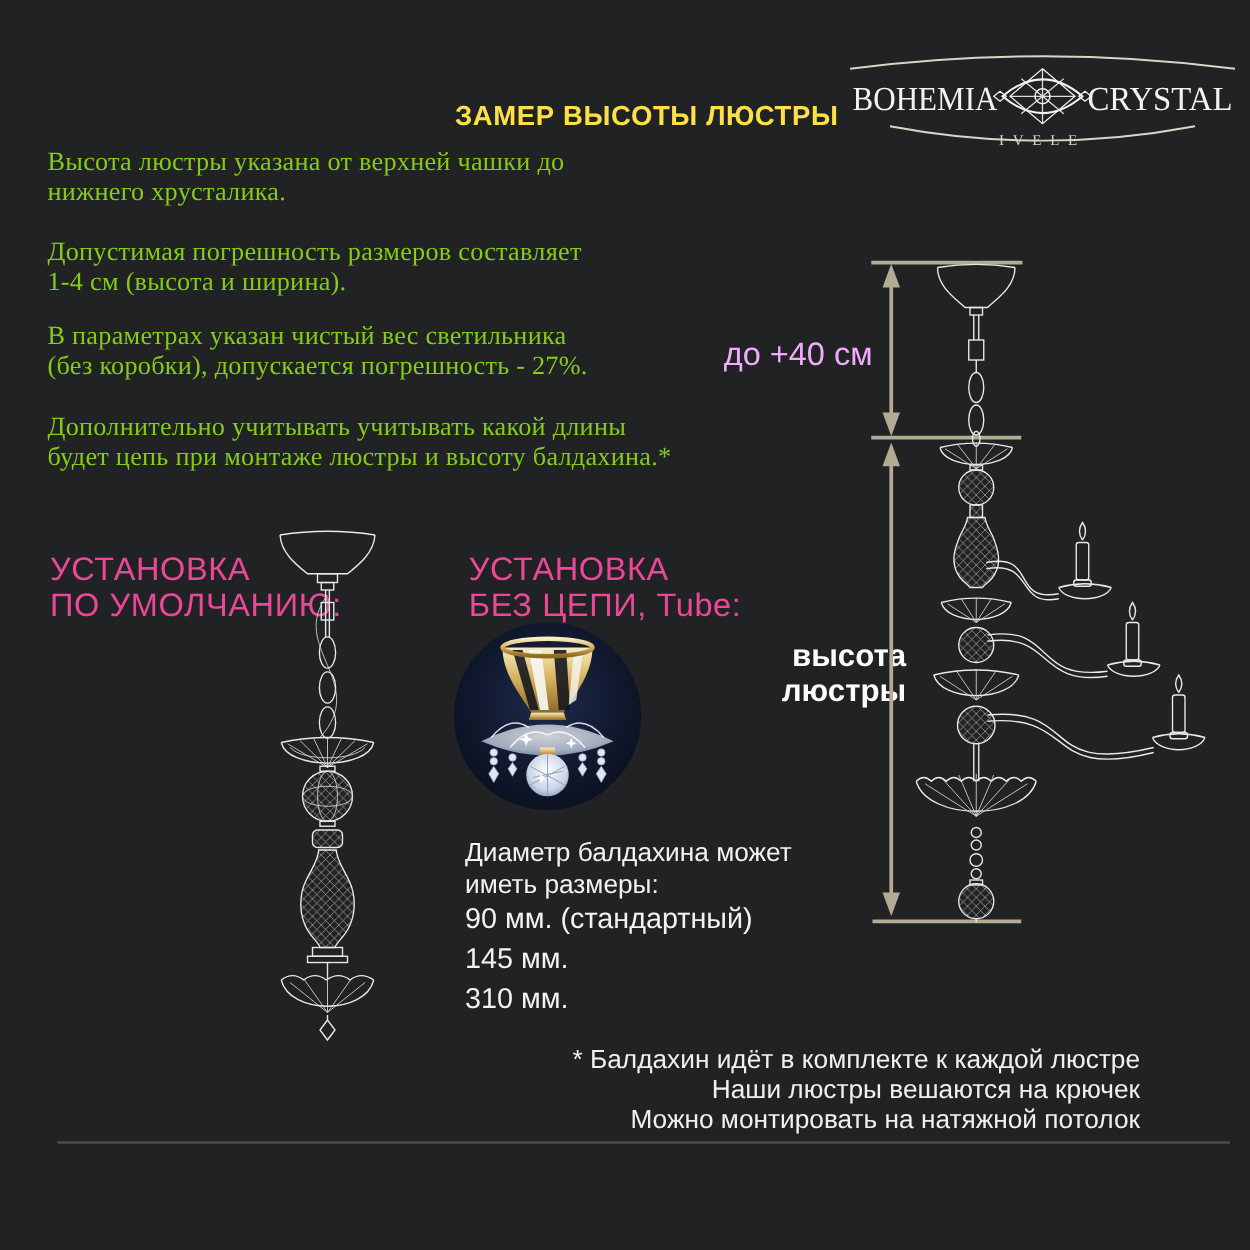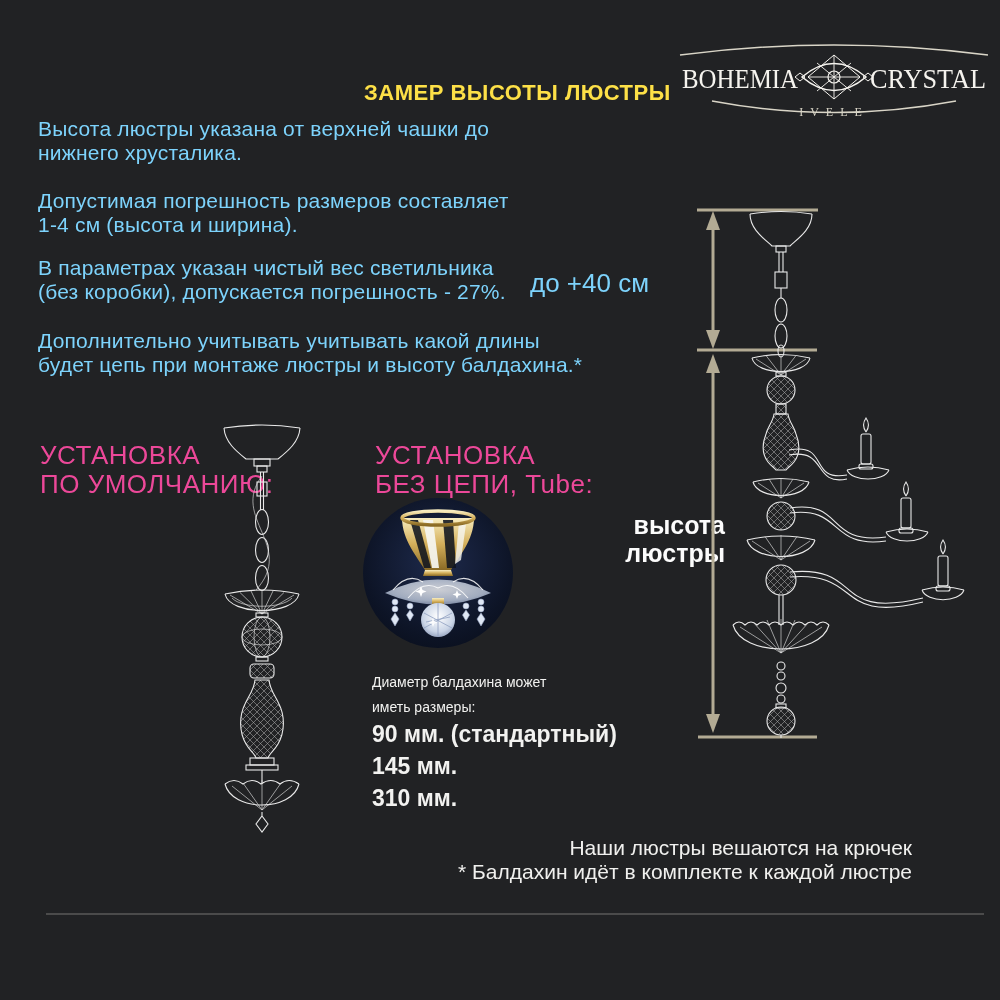--- a/index.html
+++ b/index.html
@@ -2,29 +2,29 @@
 <html><head>
 <meta charset="utf-8">
 <style>
   html,body{margin:0;padding:0;}
   body{width:1000px;height:1000px;position:relative;overflow:hidden;
        background:#212224;color:#f2f2f0;
        font-family:"Liberation Sans", sans-serif;}
   .abs{position:absolute;}
   .pre{white-space:pre-line;}
   .title{left:364px;top:52px;font-size:22px;font-weight:bold;color:#fde047;letter-spacing:.5px;margin-top:28px;}
-  .para{left:38px;font-size:21px;line-height:24px;letter-spacing:.2px;color:#7dd3fc;}
+  .para{left:38px;font-size:21px;line-height:24px;letter-spacing:.2px;color:#84cc16;font-family:Liberation Serif, serif;}
   #p1{top:117px}#p2{top:189px}#p3{top:256px}#p4{top:329px}
   .section-title{font-size:26px;line-height:29px;letter-spacing:.5px;color:#ec4899;}
   #sec-default{left:40px;top:441px;}
   #sec-tube{left:375px;top:441px;}
-  .canopy-intro{left:372px;top:670px;font-size:14px;line-height:25px;}
-  .canopy-size{left:372px;font-size:23px;font-weight:bold;}
+  .canopy-intro{left:372px;top:670px;font-size:21px;line-height:25px;}
+  .canopy-size{left:372px;font-size:23px;}
   #cs0{top:721px}#cs1{top:753px}#cs2{top:785px}
-  .chain-label{left:530px;top:268px;width:168px;text-align:left;font-size:26px;color:#7dd3fc;}
+  .chain-label{left:530px;top:268px;width:168px;text-align:right;font-size:26px;color:#f0abfc;}
   .height-label{left:585px;top:511px;width:140px;text-align:right;font-size:25px;font-weight:bold;line-height:28px;color:#fcfcfc;}
   .footnote{right:88px;top:836px;text-align:right;font-size:21px;line-height:24px;color:#f0f0ee;}
   .divider{left:46px;top:913px;width:938px;height:2px;background:#4b4b4b;}
   .photo-circle{left:363px;top:498px;width:150px;height:150px;border-radius:50%;overflow:hidden;
        background:radial-gradient(circle at 50% 42%, #1e2a4c 0%, #0d1426 65%, #070b15 100%);}
   svg .wire{stroke:#e9e9e9;fill:none;stroke-width:1.1;}
   svg .wire-thin{stroke:#d9d9d9;fill:none;stroke-width:.8;opacity:.85;}
   svg .tan{stroke:#b3ab94;fill:none;stroke-width:3;}
   svg .tanfill{fill:#b3ab94;stroke:none;}
   svg .brandtxt{fill:#f5f3ee;font-family:"Liberation Serif", serif;}
@@ -261,17 +261,18 @@
     </g>
     <defs>
       <pattern id="xh2" patternUnits="userSpaceOnUse" width="7" height="7">
         <path d="M0,7 L7,0 M0,0 L7,7" stroke="#cfcfcf" stroke-width="0.55" opacity="0.8"></path>
       </pattern>
     </defs>
   </svg>
 </div>
 
 <div class="abs footnote">
+  <div>* Балдахин идёт в комплекте к каждой люстре</div>
   <div>Наши люстры вешаются на крючек</div>
-  <div>* Балдахин идёт в комплекте к каждой люстре</div>
+  <div>Можно монтировать на натяжной потолок</div>
 </div>
 
 <div class="abs divider"></div>
 
 </body></html>

